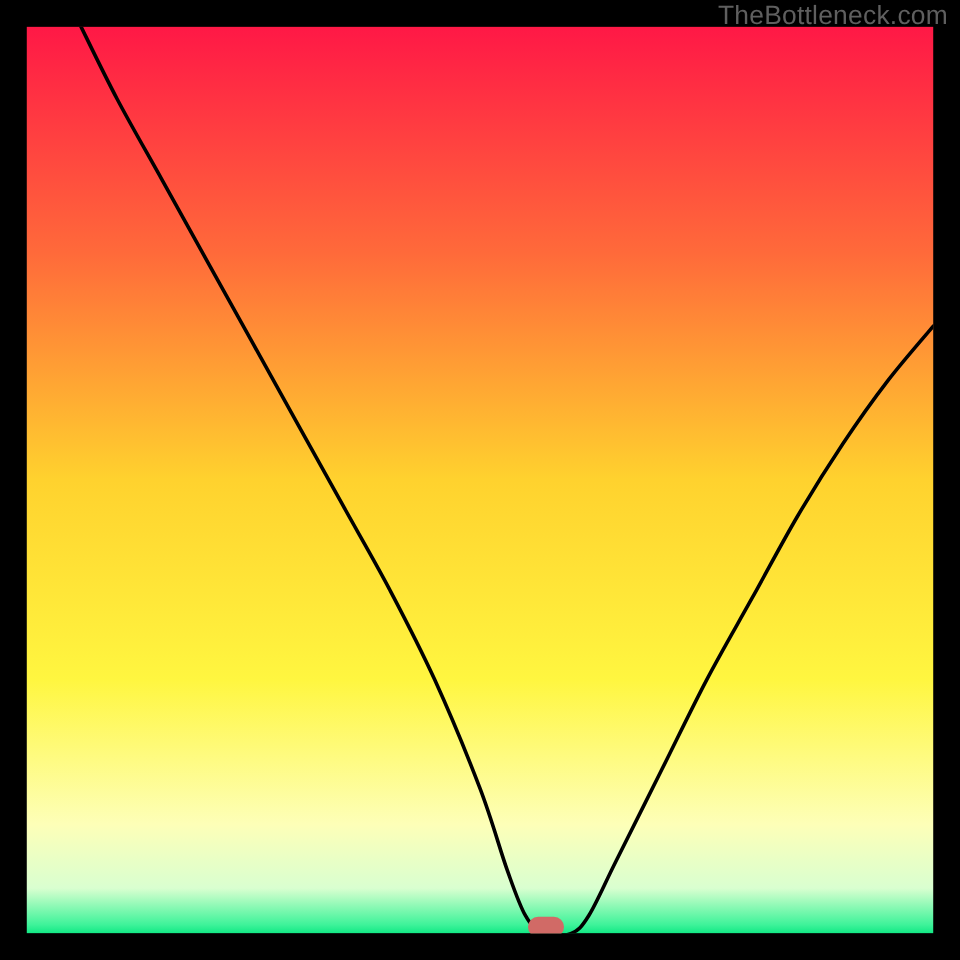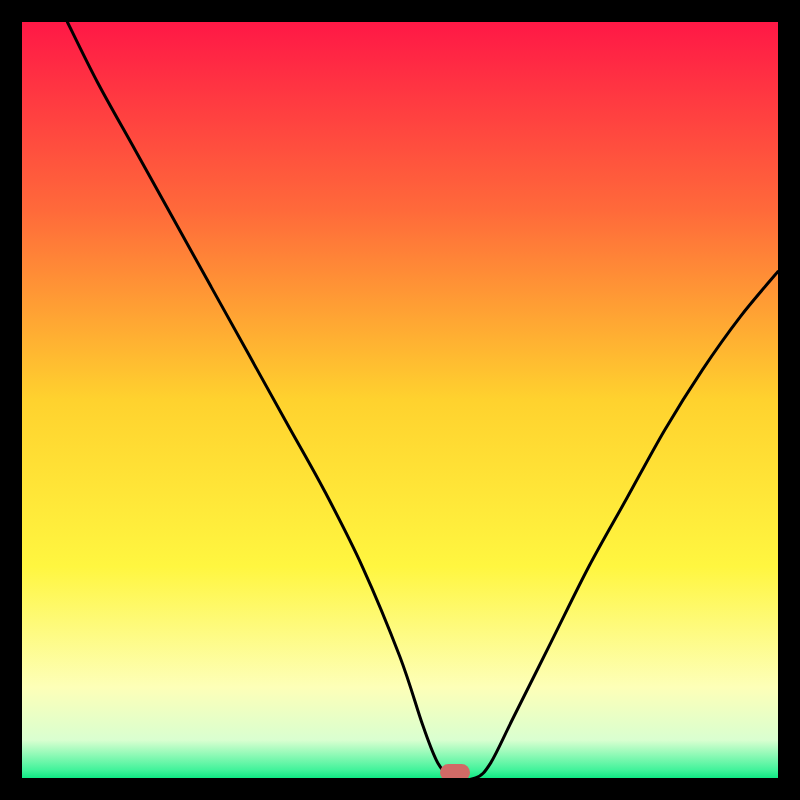--- a/index.html
+++ b/index.html
@@ -80,14 +80,15 @@
     </svg>
 
     <svg class="curve" viewBox="0 0 756 756" preserveAspectRatio="none">
       <path id="curve-path" d="M 45.4 0.0 C 50.4 10.1 64.3 39.1 75.6 60.5 C 86.9 81.9 100.8 105.8 113.4 128.5 C 126.0 151.2 138.6 173.9 151.2 196.6 C 163.8 219.2 176.4 241.9 189.0 264.6 C 201.6 287.3 214.2 310.0 226.8 332.6 C 239.4 355.3 252.0 378.0 264.6 400.7 C 277.2 423.4 289.8 444.8 302.4 468.7 C 315.0 492.7 327.6 516.6 340.2 544.3 C 352.8 572.0 367.9 608.6 378.0 635.0 C 388.1 661.5 394.4 685.4 400.7 703.1 C 407.0 720.7 410.8 732.1 415.8 740.9 C 420.8 749.7 424.6 753.5 430.9 756.0 C 437.2 758.5 447.3 758.5 453.6 756.0 C 459.9 753.5 462.4 751.0 468.7 740.9 C 475.0 730.8 481.3 715.7 491.4 695.5 C 501.5 675.4 516.6 645.1 529.2 619.9 C 541.8 594.7 554.4 568.3 567.0 544.3 C 579.6 520.4 592.2 499.0 604.8 476.3 C 617.4 453.6 630.0 429.7 642.6 408.2 C 655.2 386.8 667.8 366.7 680.4 347.8 C 693.0 328.9 705.6 311.2 718.2 294.8 C 730.8 278.5 749.7 257.0 756.0 249.5 " fill="none" stroke-width="3" stroke-linecap="round" stroke-linejoin="round" stroke="#000000"></path>
     </svg>
 
     <div class="marker" id="marker" style="left: 418px; top: 742px; width: 30px; height: 17px; background: rgb(209, 106, 102);"></div>
 
   </div>
 
+  <div class="watermark">TheBottleneck.com</div>
 
 </div>
 
 </body></html>

